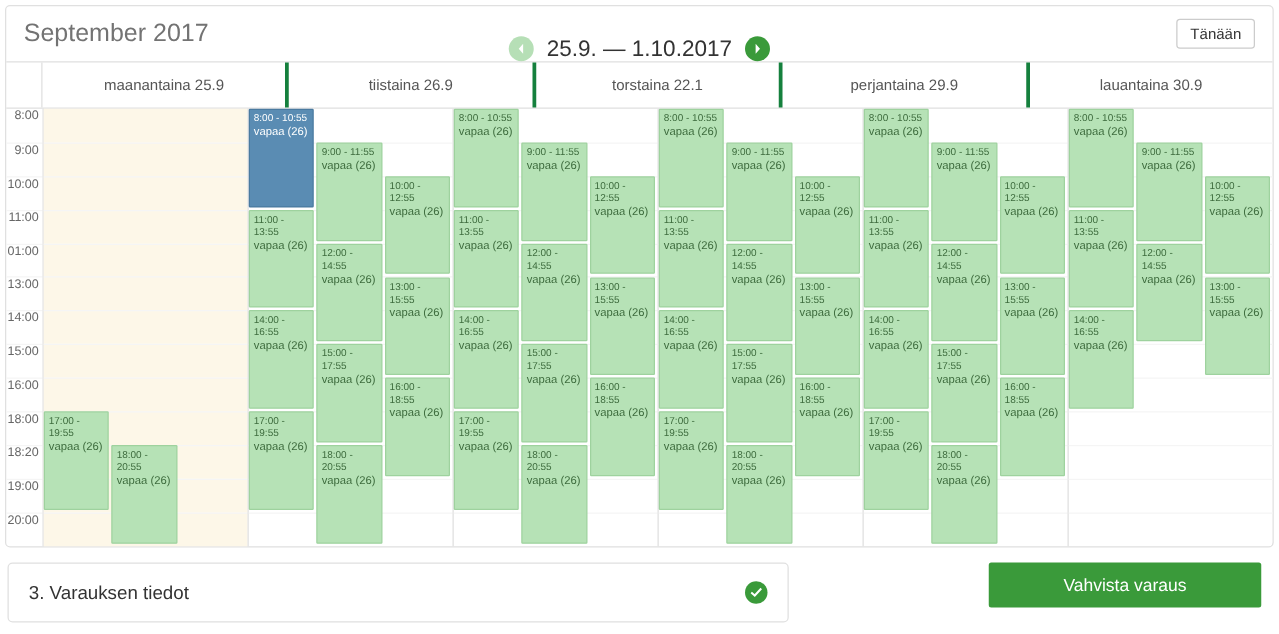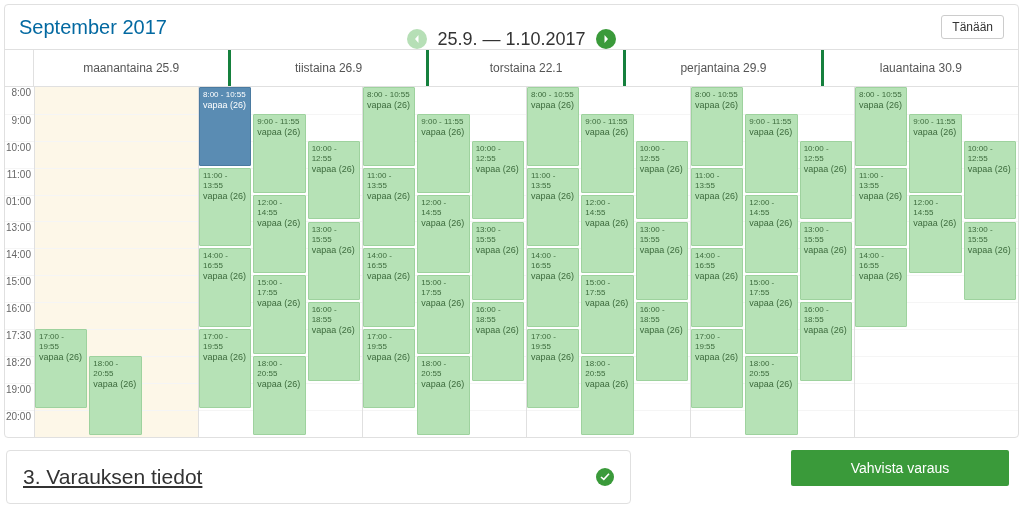--- a/index.html
+++ b/index.html
@@ -2,21 +2,21 @@
 <html><head>
 <meta charset="utf-8">
 <style>
   * { box-sizing: border-box; margin: 0; padding: 0; }
   html, body { font-family: Arial, sans-serif; background: #fff; }
   .outer { border: 1px solid #e0e0e0; border-radius: 4px; margin: 4px; width: 1015px; }
   .header {
     display: flex; align-items: center; padding: 10px 14px;
     border-bottom: 1px solid #e0e0e0; position: relative;
   }
-  .month-title { font-size: 20px; color: #0369a1; font-weight: 400; }
+  .month-title { font-size: 20px; color: #737373; font-weight: 400; }
   .range-block {
     position: absolute; left: 0; right: 0; display: flex; justify-content: center;
     align-items: center; gap: 10px; pointer-events: none; margin-top: 24px;
   }
   .range-block > * { pointer-events: auto; }
   .nav-btn {
     width: 20px; height: 20px; border-radius: 50%; background: #3a9a3a;
     display: flex; align-items: center; justify-content: center; cursor: pointer;
   }
   .nav-btn.disabled { background: #b6dfb6; }
@@ -58,21 +58,21 @@
   }
   .event.selected { background: #5a8cb3; border-color: #4a7aa0; color: #fff; }
   .event .time { font-size: 8px; display: block; }
   .event .label { display: block; }
   .footer-area { display: flex; gap: 20px; margin: 12px 6px 6px 6px; width: 1003px; align-items: flex-start; }
   .section-box {
     border: 1px solid #e0e0e0; border-radius: 4px; flex: 1;
     padding: 14px 16px; display: flex; align-items: center; justify-content: space-between;
     max-width: 625px;
   }
-  .section-title { font-size: 21px; color: #333; text-decoration: underline; }
+  .section-title { font-size: 15px; color: #333; }
   .check-circle {
     width: 18px; height: 18px; border-radius: 50%; background: #3a9a3a;
     display: flex; align-items: center; justify-content: center;
   }
   .check-circle svg { width: 10px; height: 8px; stroke: #fff; stroke-width: 2; fill: none; }
   .confirm-btn {
     background: #3a9a3a; color: #fff; font-size: 14px; border: none;
     border-radius: 2px; padding: 10px 0; cursor: pointer; width: 218px; margin-left: auto;
   }
 </style>
@@ -112,21 +112,21 @@
       <div class="time-col" id="time-col">
           <div class="time-slot">8:00</div>
           <div class="time-slot">9:00</div>
           <div class="time-slot">10:00</div>
           <div class="time-slot">11:00</div>
           <div class="time-slot">01:00</div>
           <div class="time-slot">13:00</div>
           <div class="time-slot">14:00</div>
           <div class="time-slot">15:00</div>
           <div class="time-slot">16:00</div>
-          <div class="time-slot">17:30</div>
+          <div class="time-slot">18:00</div>
           <div class="time-slot">18:20</div>
           <div class="time-slot">19:00</div>
           <div class="time-slot">20:00</div>
         </div>
       <div class="days" id="days">
           <div class="day-col monday">
             <div class="day-bg">
               <div class="row"></div>
               <div class="row"></div>
               <div class="row"></div>

